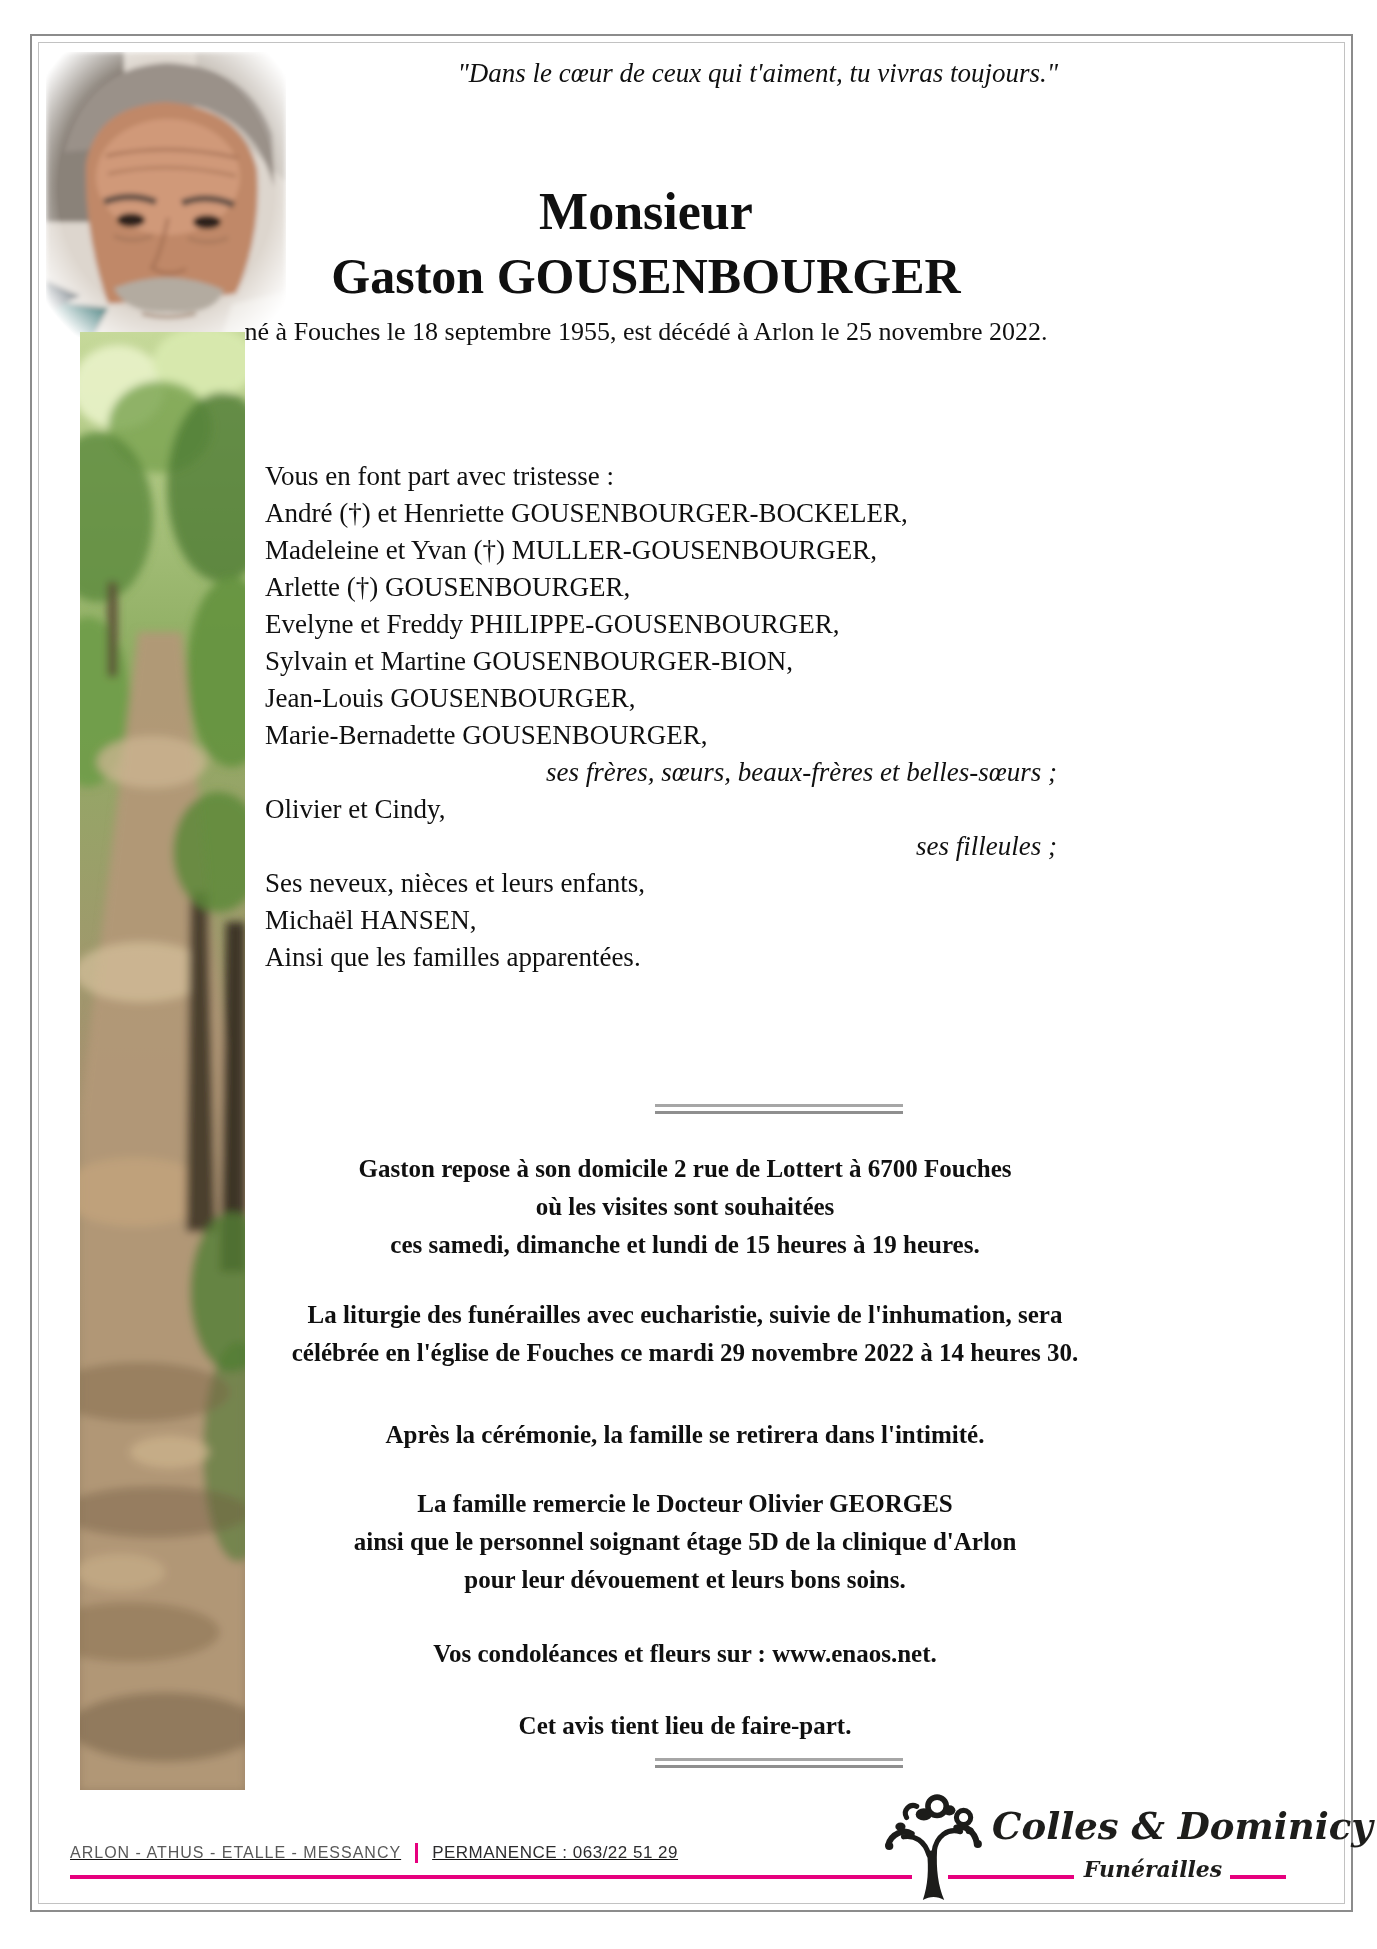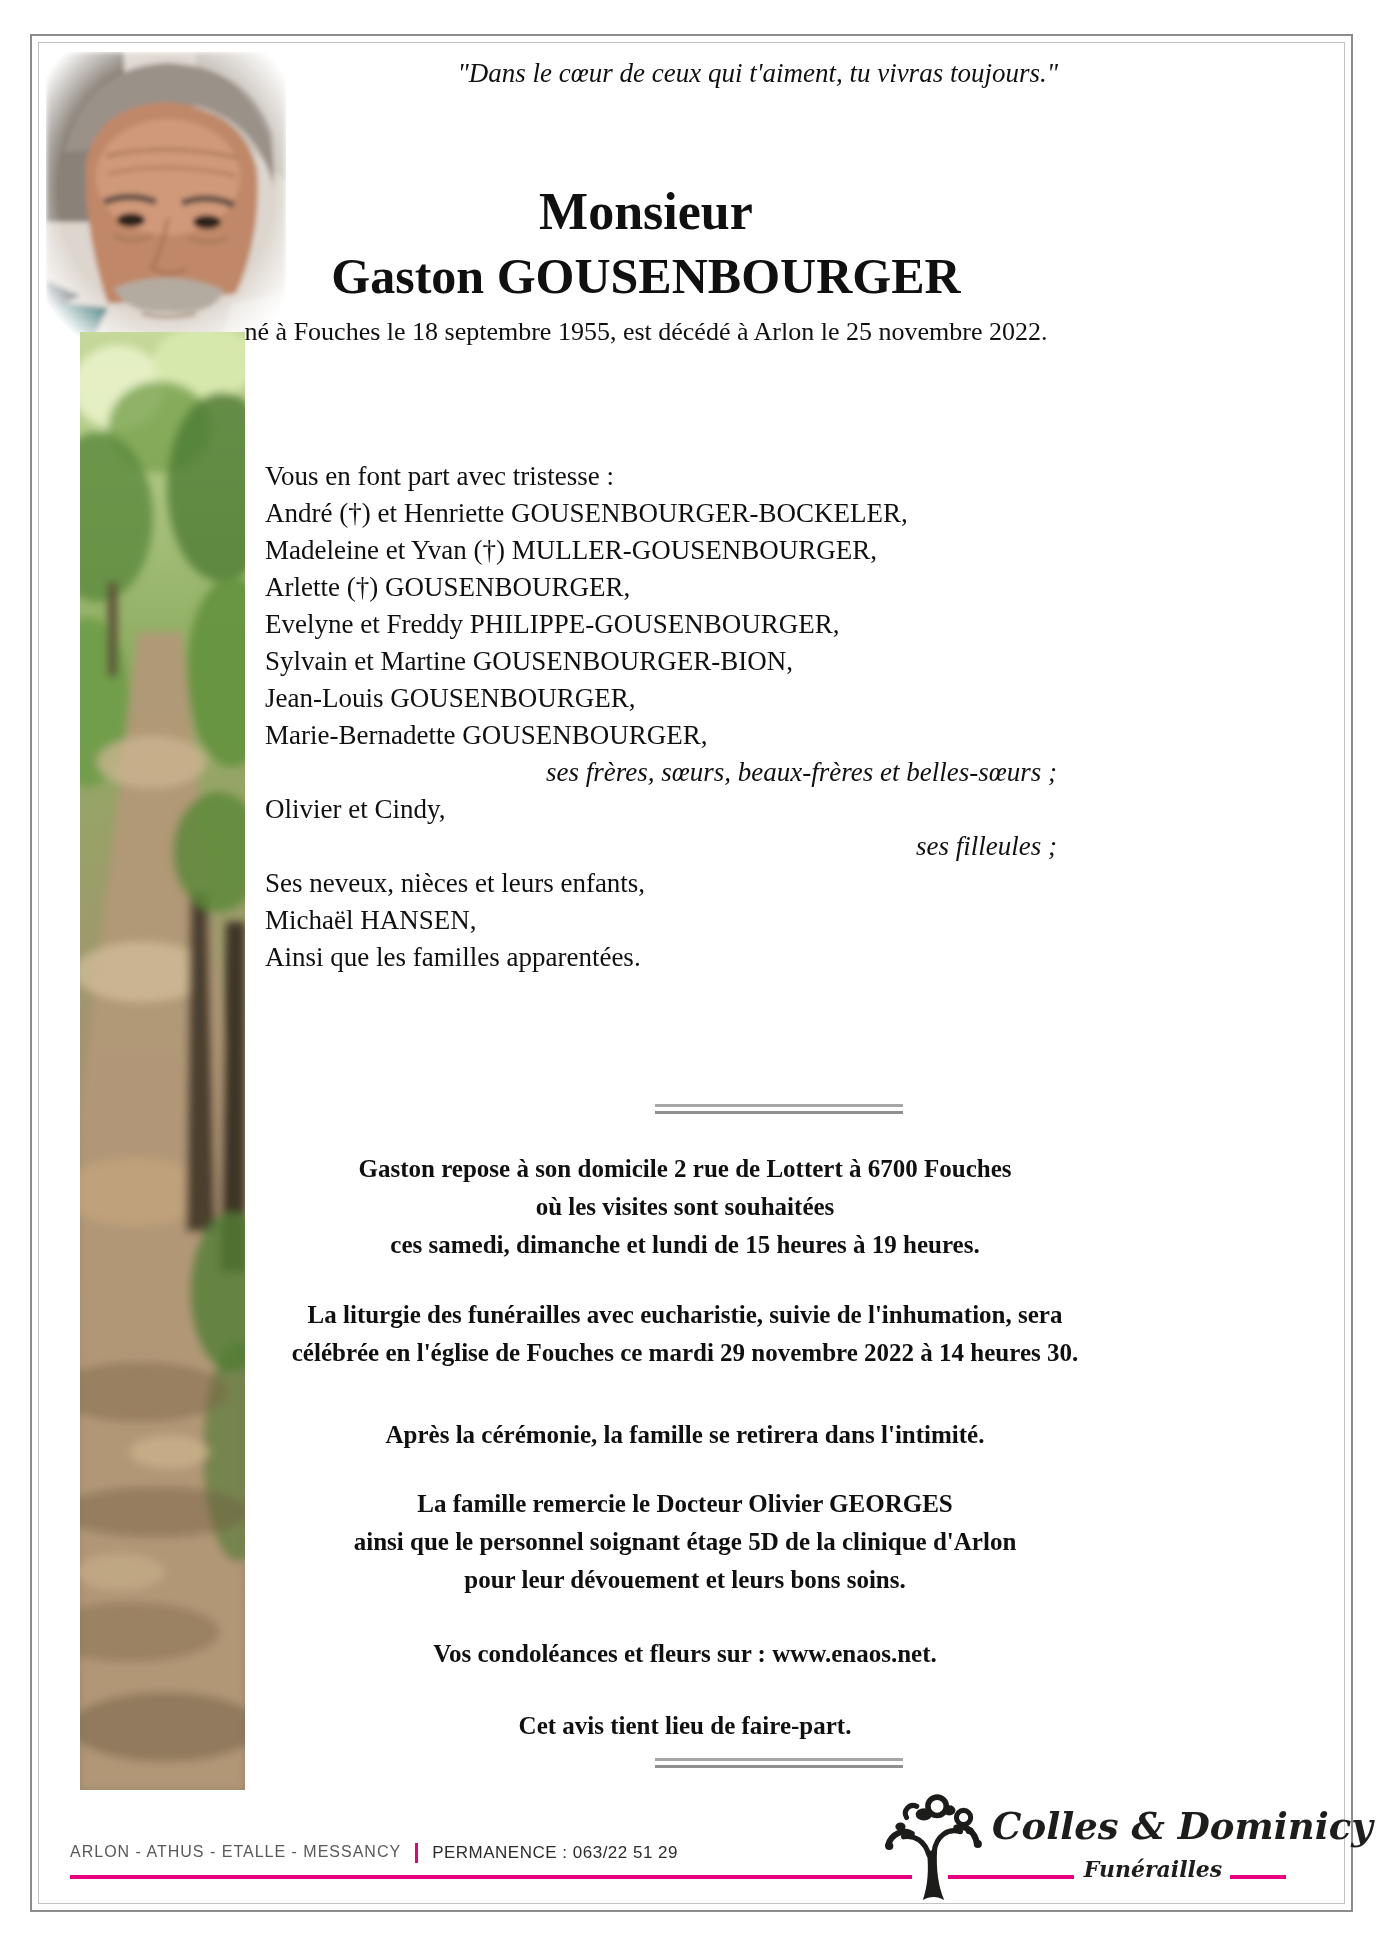--- a/index.html
+++ b/index.html
@@ -36,22 +36,22 @@
     font-weight:bold;font-size:25px;line-height:38px;}
   .announce div{white-space:nowrap;}
   .announce-wake{top:1150px;}
   .announce-liturgy{top:1296px;}
   .announce-privacy{top:1416px;}
   .announce-thanks{top:1485px;}
   .announce-condolences{top:1635px;}
   .announce-notice{top:1707px;}
 
   
-  .footer-left{position:absolute;left:70px;top:1843px;display:flex;align-items:flex-start;gap:14px;
-    font-family:"Liberation Sans", sans-serif;}
+  .footer-left{position:absolute;left:70px;top:1843px;display:flex;align-items:center;gap:14px;
+    font-family:"Liberation Sans", sans-serif;text-decoration:underline;}
   .footer-locations{font-size:16px;color:#595959;letter-spacing:1px;}
   .footer-sep{width:3px;height:20px;background:#e6007e;}
   .footer-permanence{font-size:17px;color:#2c2c2e;letter-spacing:0.5px;}
 
   .pink-line{position:absolute;top:1875px;height:4px;background:#e6007e;}
   .pink-main{left:70px;width:842px;}
   .pink-mid{left:948px;width:126px;}
   .pink-end{left:1230px;width:56px;}
 
   .brand-name{position:absolute;left:992px;top:1804px;width:320px;text-align:center;

